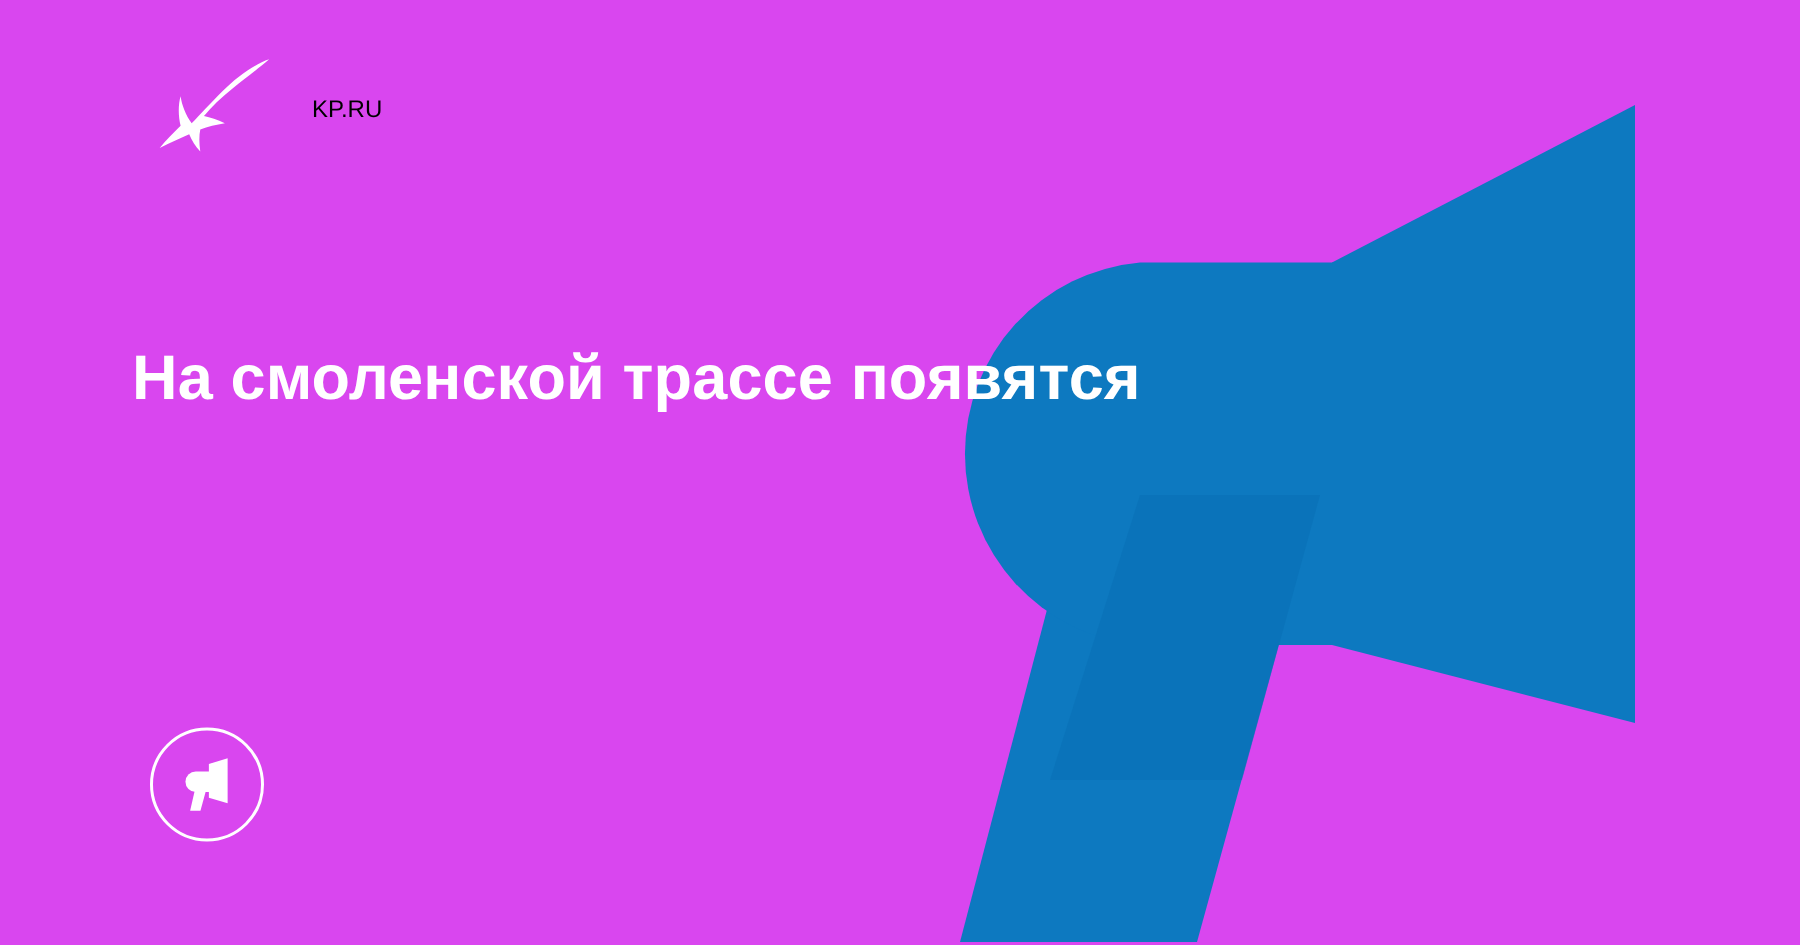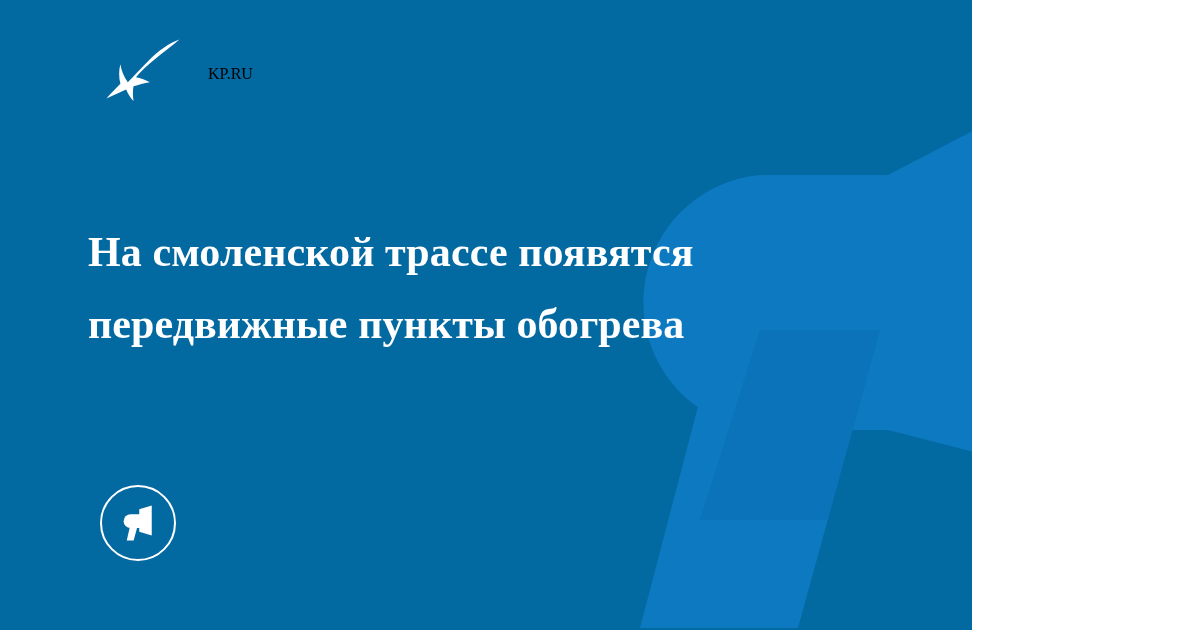--- a/index.html
+++ b/index.html
@@ -2,25 +2,25 @@
 <html><head>
 <meta charset="utf-8">
 <style>
   html, body {
     margin: 0;
     padding: 0;
     background: #ffffff;
   }
   #card {
     position: relative;
-    width: 972px;
+    width: 1200px;
     height: 630px;
     overflow: hidden;
-    background: #0369a1;
-    font-family: Liberation Serif, serif;
+    background: #d946ef;
+    font-family: Liberation Sans, sans-serif;
     -webkit-font-smoothing: antialiased;
   }
 
   
   #watermark {
     position: absolute;
     inset: 0;
     width: 1200px;
     height: 630px;
     pointer-events: none;
@@ -101,21 +101,20 @@
                C14,68 8,74 3,80 C12,76 20,72 27,69
                C29,74 32,79 36,83 C35,76 35,70 36,65
                C42,63 49,61 56,60 C50,57 44,55 39,54
                C45,47 53,39 62,32 C73,23 84,15 92,8 Z"></path>
     </svg>
     <div>KP.RU</div>
   </div>
 
   <div id="headline">
     <span class="ln">На смоленской трассе появятся</span>
-    <span class="ln">передвижные пункты обогрева</span>
   </div>
 
   <div id="badge">
     <svg viewBox="0 0 64 64" aria-hidden="true">
 
       <polygon fill="#ffffff" points="34,10 54,4 54,52 34,46"></polygon>
 
       <path fill="#ffffff" d="M20,18 L36,18 L36,40 L20,40 A11,11 0 0 1 20,18 Z"></path>
 
       <polygon fill="#ffffff" points="19,38 31,38 25,60 14,60"></polygon>

